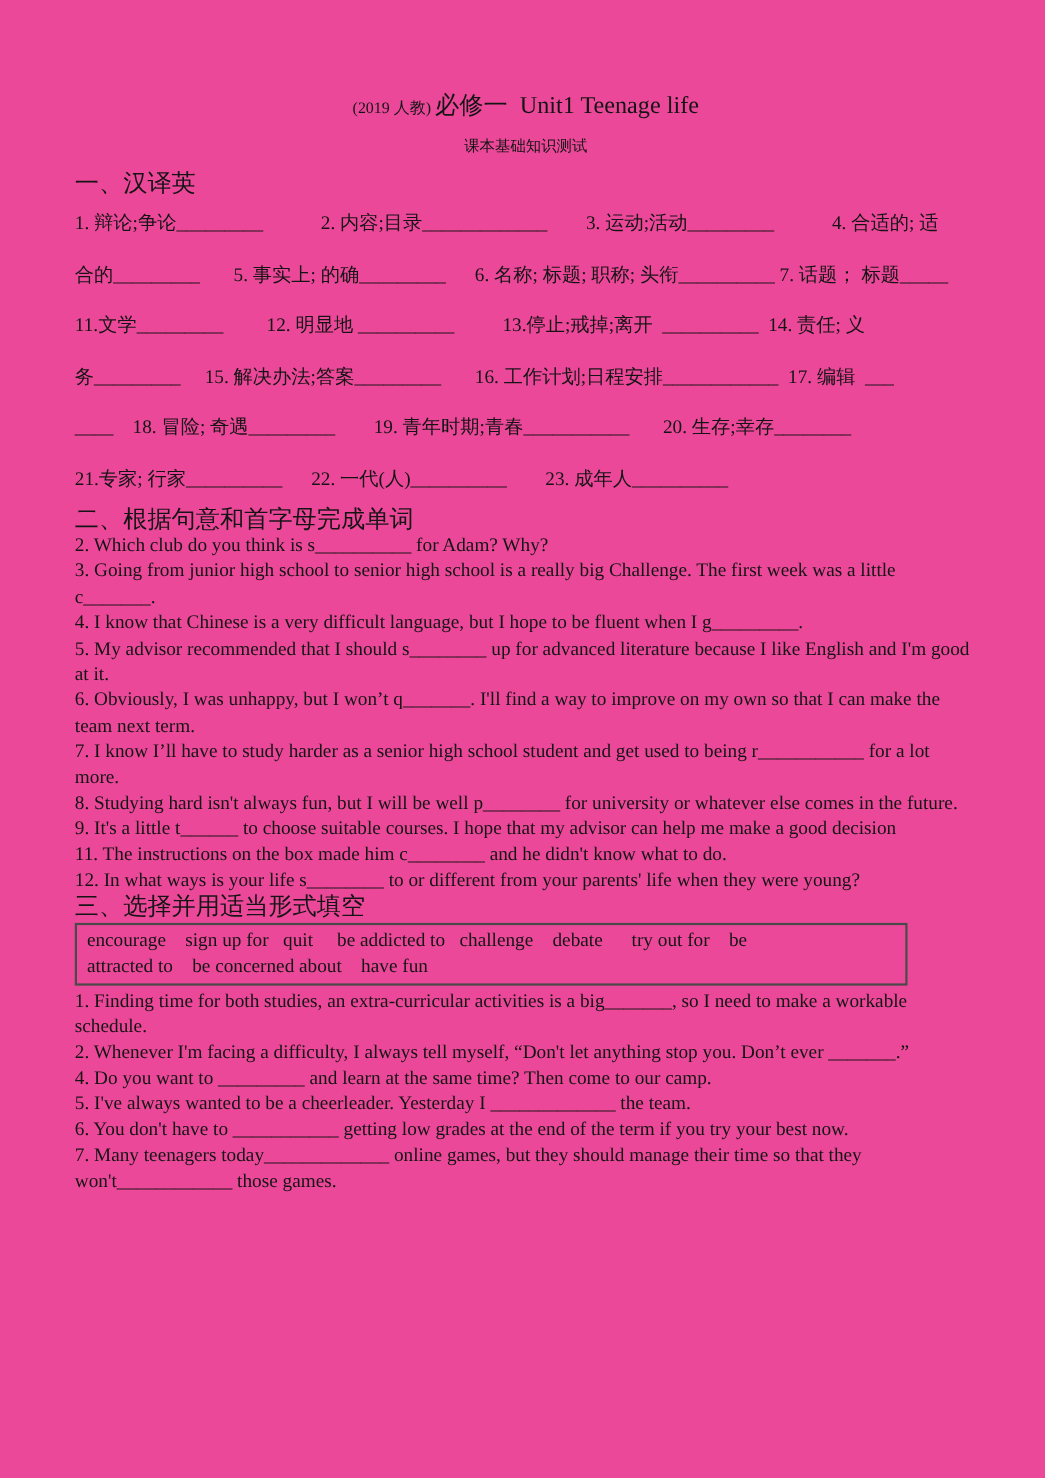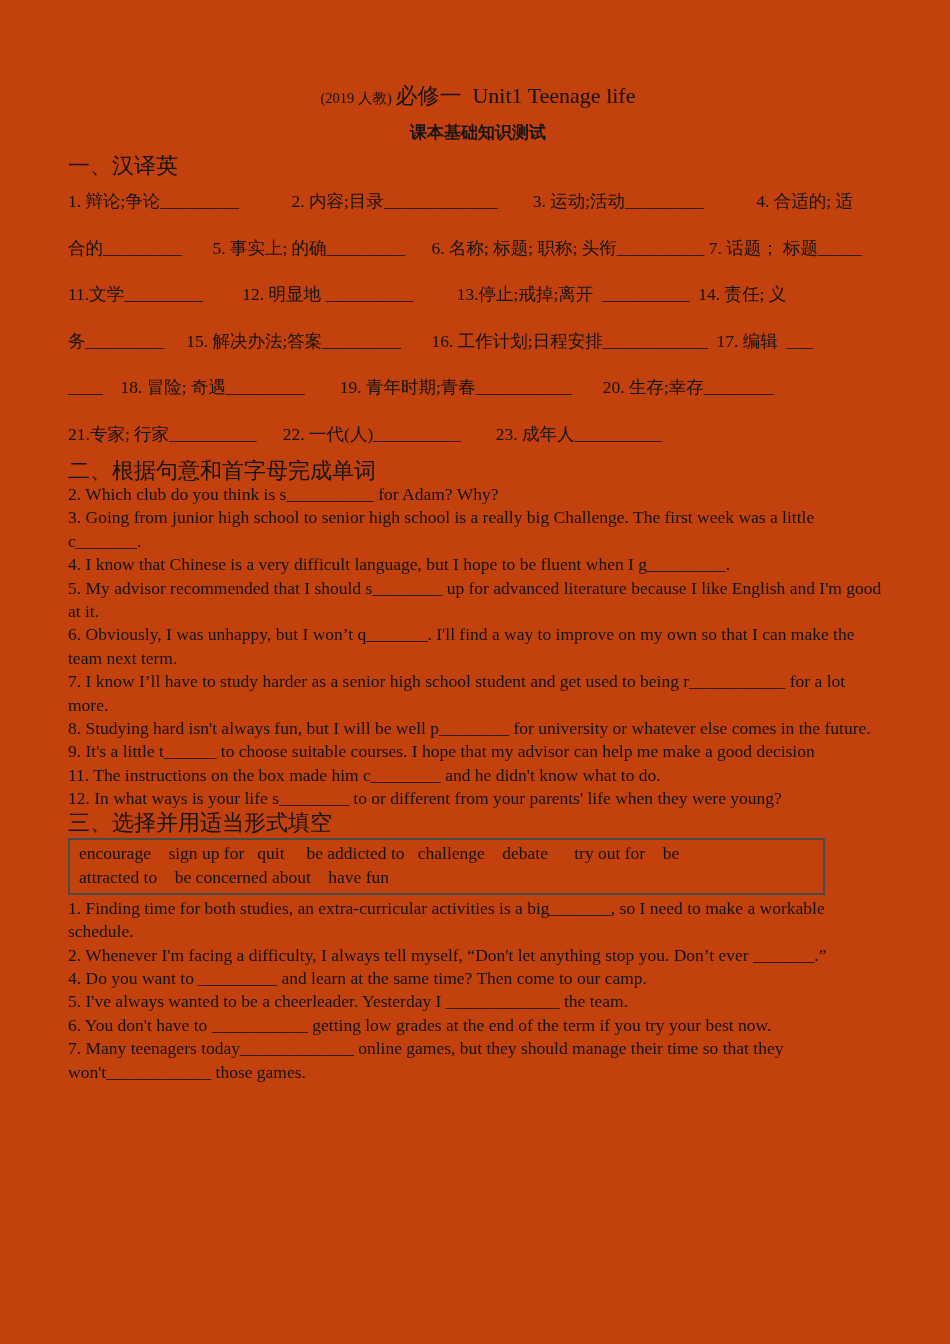--- a/index.html
+++ b/index.html
@@ -1,29 +1,29 @@
 <!DOCTYPE html>
 <html><head>
 <meta charset="utf-8">
 <style>
   html,body { margin:0; padding:0; background:#ffffff; }
   .page {
     position:relative;
     width:950px; height:1344px;
     box-sizing:border-box;
-    background:#c2410c;
+    background:#ec4899;
     color:#141414;
     font-family:"Liberation Serif","DejaVu Serif",serif;
     padding:82px 62px 0 68px;
     overflow:hidden;
   }
   .title-line { text-align:center; white-space:pre; line-height:28px; }
   .title-prefix { font-size:14.5px; }
   .title-main { font-size:22px; }
-  .subtitle { text-align:center; font-size:17px; line-height:24px; margin-top:9px;font-weight:bold; }
+  .subtitle { text-align:center; font-size:14px; line-height:24px; margin-top:9px; }
   .sec-heading { font-size:22px; line-height:24px; margin-top:9px; }
   .vocab-line { font-size:17.5px; line-height:46.5px; white-space:pre; }
   .sent { font-size:17.5px; line-height:23.4px; margin:0; }
   .wordbank {
     box-sizing:border-box;
     width:757px;
     border:2px solid #4a4a4a;
     padding:1px 9px 4px 9px;
     margin:3px 0 2px 0;
   }

